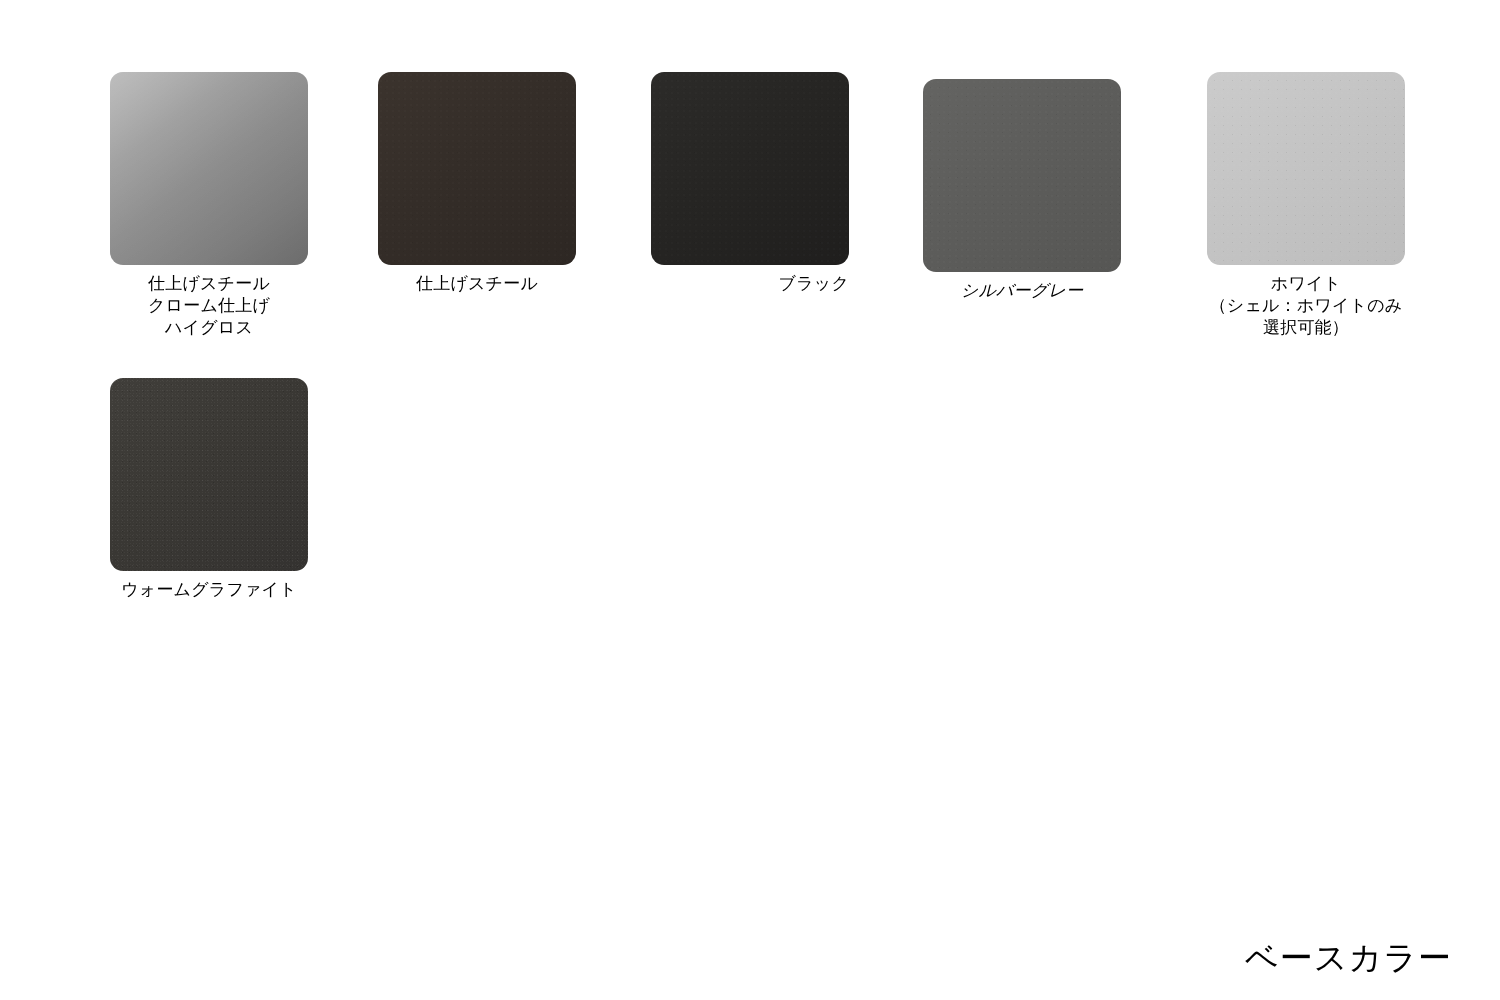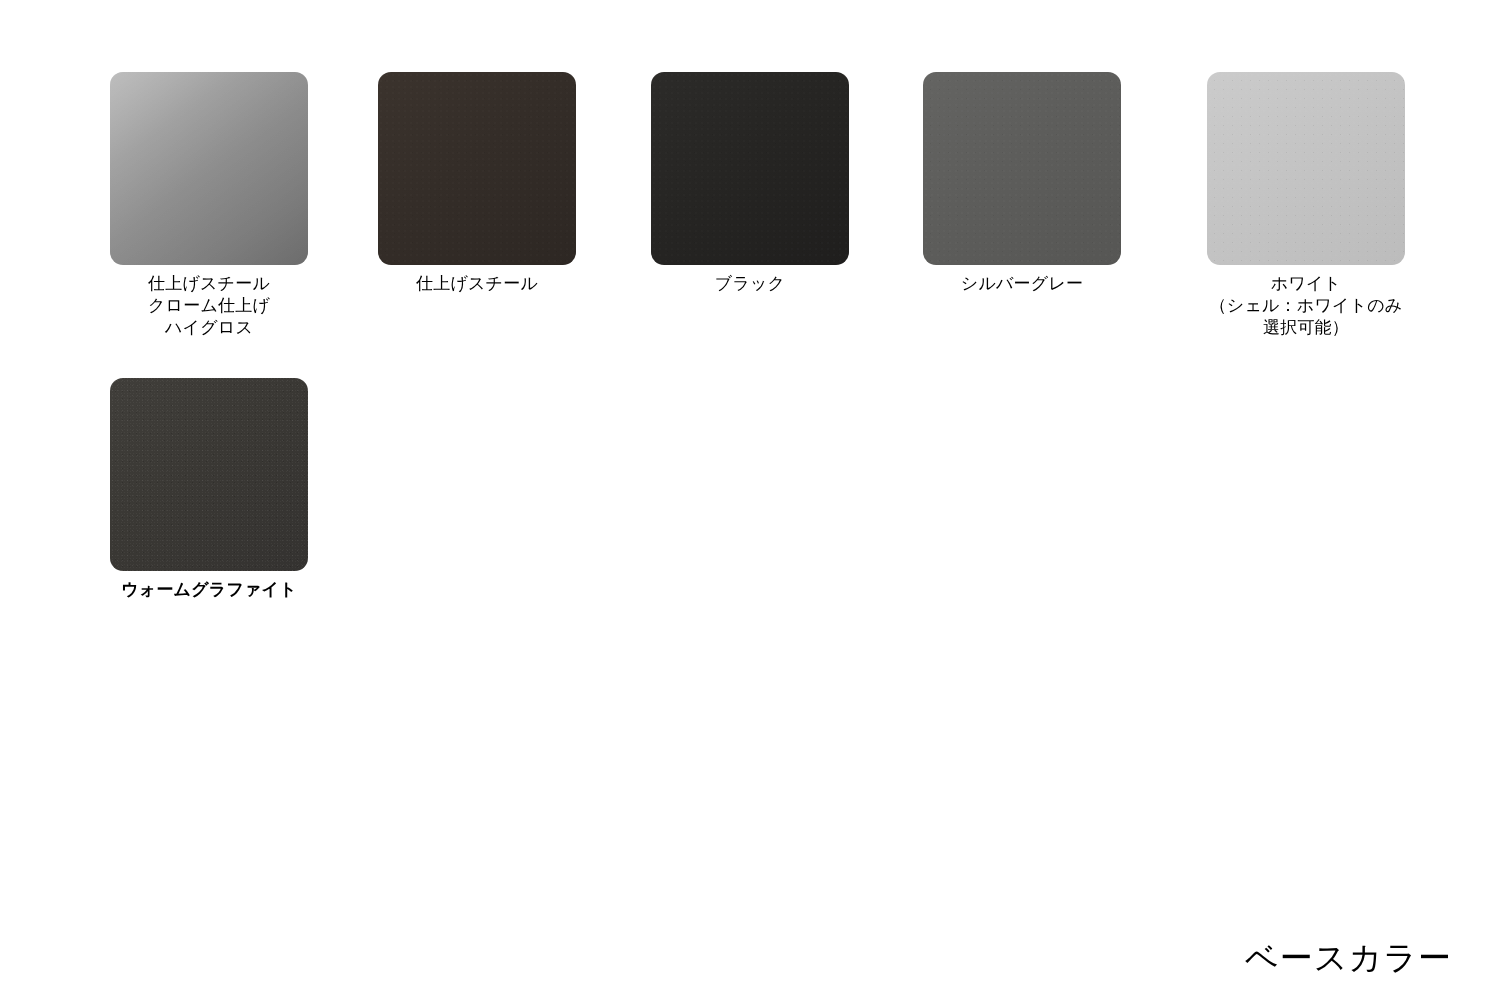--- a/index.html
+++ b/index.html
@@ -115,41 +115,41 @@
 クローム仕上げ
 ハイグロス</div>
   </div>
 
   <div class="swatch-cell" style="left:378px; top:72px;">
     <div class="swatch-chip grain" style="background:
           linear-gradient(140deg, #3b332d 0%, #342d28 45%, #2d2723 100%);"></div>
     <div class="swatch-label">仕上げスチール</div>
   </div>
 
-  <div class="swatch-cell" style="left:651px; top:72px;">
+  <div class="swatch-cell" style="left:651px; top:72px;text-align:right;">
     <div class="swatch-chip grain" style="background:
           linear-gradient(140deg, #2c2b29 0%, #262523 45%, #1f1e1d 100%);"></div>
     <div class="swatch-label">ブラック</div>
   </div>
 
-  <div class="swatch-cell" style="left:923px; top:72px;">
+  <div class="swatch-cell" style="left:923px; top:79px;font-style:italic;">
     <div class="swatch-chip grain" style="background:
           linear-gradient(140deg, #646462 0%, #5d5d5b 45%, #565654 100%);"></div>
     <div class="swatch-label">シルバーグレー</div>
   </div>
 
   <div class="swatch-cell" style="left:1207px; top:72px;">
     <div class="swatch-chip grain" style="background:
           linear-gradient(140deg, #cbcbcb 0%, #c4c4c4 45%, #bcbcbc 100%);"></div>
     <div class="swatch-label">ホワイト
 （シェル：ホワイトのみ
 選択可能）</div>
   </div>
 
-  <div class="swatch-cell" style="left:110px; top:378px;font-weight:bold;">
+  <div class="swatch-cell" style="left:110px; top:378px;">
     <div class="swatch-chip textured" style="background:
           linear-gradient(140deg, #403e3a 0%, #3a3834 45%, #343230 100%);"></div>
     <div class="swatch-label">ウォームグラファイト</div>
   </div>
 
   <div id="board-title">ベースカラー</div>
 
 </div>
 
 </body></html>

